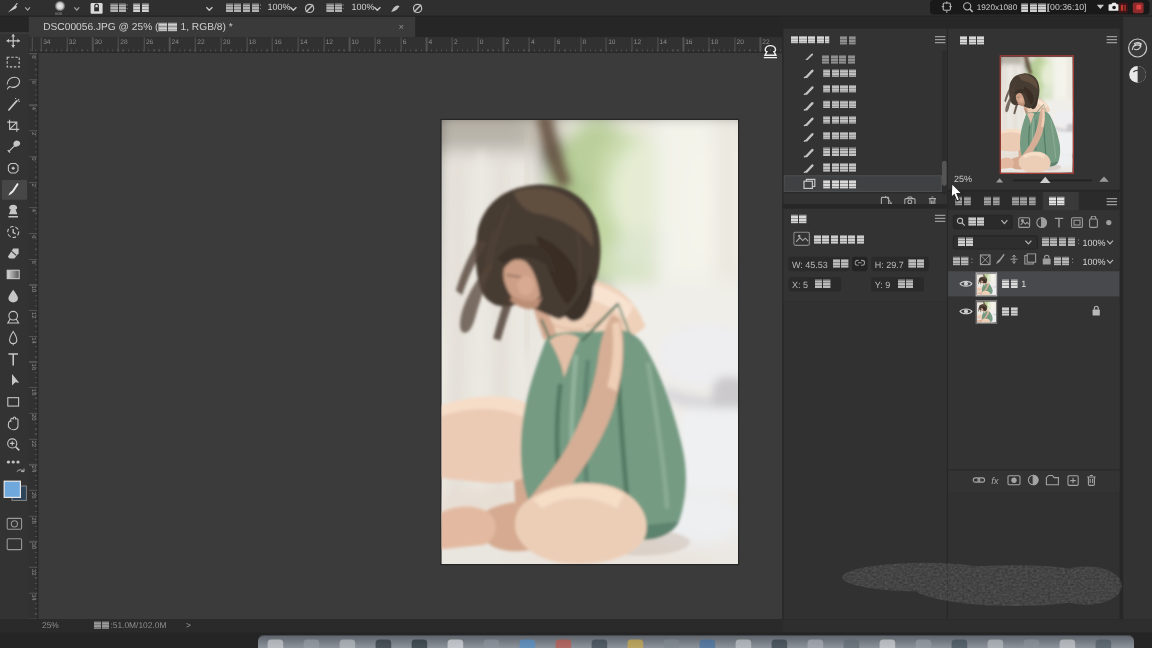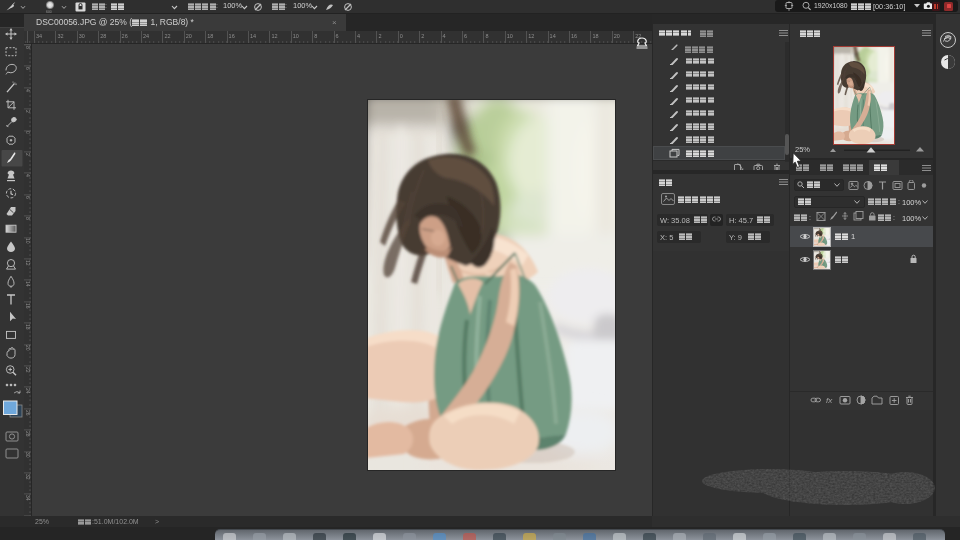--- a/index.html
+++ b/index.html
@@ -445,28 +445,28 @@
 <svg class="abs" style="left:126px;top:4px" width="9" height="8">
       <path d="M0,1.5 h9 M0,4 h9 M0,6.5 h9" stroke="#9a9a9a" stroke-width="0.9"></path>
     </svg>
 <svg class="abs" style="left:8px;top:19px" width="14" height="12">
       <rect x="0.5" y="0.5" width="13" height="11" rx="1.5" fill="none" stroke="#888" stroke-width="1"></rect>
       <path d="M2.5,8.5 l3,-3.5 l2.5,2.5 l2,-2 l2.5,2.5" fill="none" stroke="#aaa" stroke-width="0.9"></path>
       <circle cx="5" cy="3.6" r="1" fill="#aaa"></circle>
     </svg>
 <i class="abs z z7" style="left:25px;top:22px;width:42px;--c:#cccccc"></i>
 <div class="abs" style="left:4px;top:40px;width:51px;height:12px;background:#2a2a2a;border-radius:2px"></div>
-<span class="abs" style="left:7px;top:42px;font-size:7.5px;color:#bbb">W: 35.08</span>
+<span class="abs" style="left:7px;top:42px;font-size:7.5px;color:#bbb">W: 45.53</span>
 <i class="abs z z7" style="left:41px;top:42px;width:13px;--c:#bbbbbb"></i>
 <div class="abs" style="left:57px;top:40px;width:13px;height:12px;background:#232323;border-radius:2px"></div>
 <svg class="abs" style="left:59px;top:42px" width="9" height="8">
       <path d="M3.5,1 h-1 a2,2 0 0 0 0,4 h1 M5.5,1 h1 a2,2 0 0 1 0,4 h-1 M3,3 h3" stroke="#999" fill="none" stroke-width="0.9"></path>
     </svg>
 <div class="abs" style="left:73px;top:40px;width:48px;height:12px;background:#2a2a2a;border-radius:2px"></div>
-<span class="abs" style="left:76px;top:42px;font-size:7.5px;color:#bbb">H: 45.7</span>
+<span class="abs" style="left:76px;top:42px;font-size:7.5px;color:#bbb">H: 29.7</span>
 <i class="abs z z7" style="left:104px;top:42px;width:13px;--c:#bbbbbb"></i>
 <div class="abs" style="left:4px;top:57px;width:44px;height:12px;background:#2a2a2a;border-radius:2px"></div>
 <span class="abs" style="left:7px;top:59px;font-size:7.5px;color:#bbb">X: 5</span>
 <i class="abs z z7" style="left:26px;top:59px;width:13px;--c:#bbbbbb"></i>
 <div class="abs" style="left:73px;top:57px;width:44px;height:12px;background:#2a2a2a;border-radius:2px"></div>
     <span class="abs" style="left:76px;top:59px;font-size:7.5px;color:#bbb">Y: 9</span>
 <i class="abs z z7" style="left:95px;top:59px;width:13px;--c:#bbbbbb"></i>
 </div>
 <div class="abs" style="left:790px;top:24px;width:143px;height:134px;background:#333;overflow:hidden">
 <i class="abs z z7" style="left:10px;top:6px;width:20px;--c:#d6d6d6"></i>

